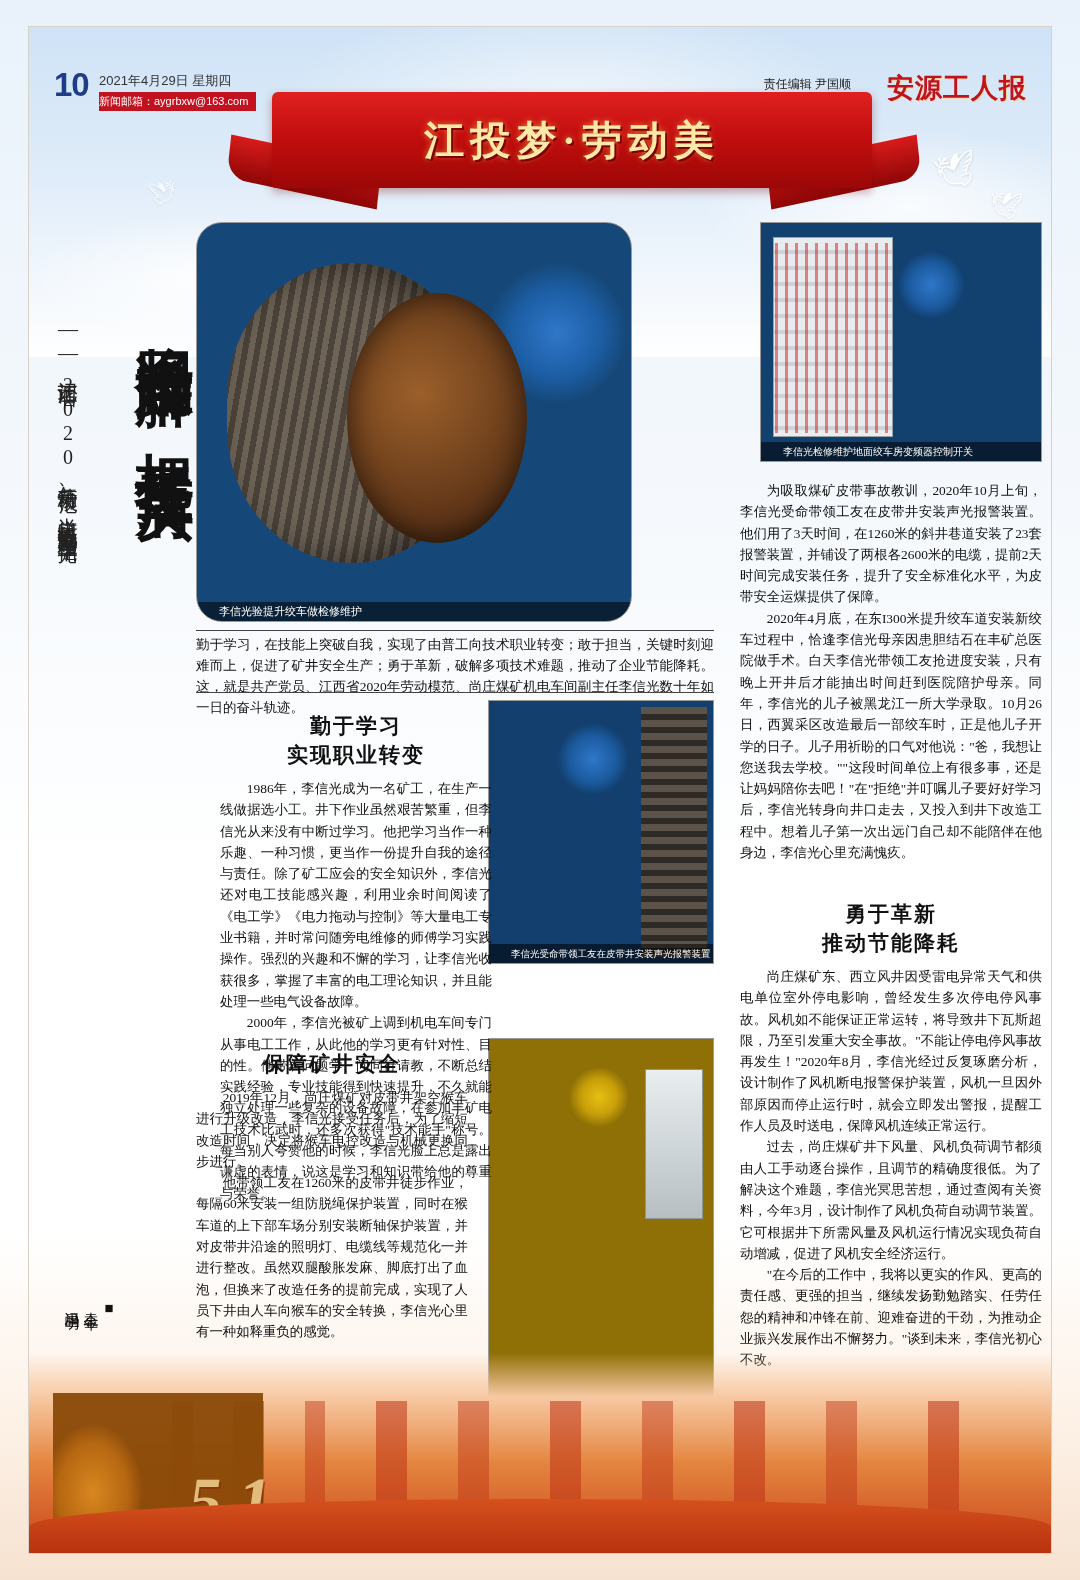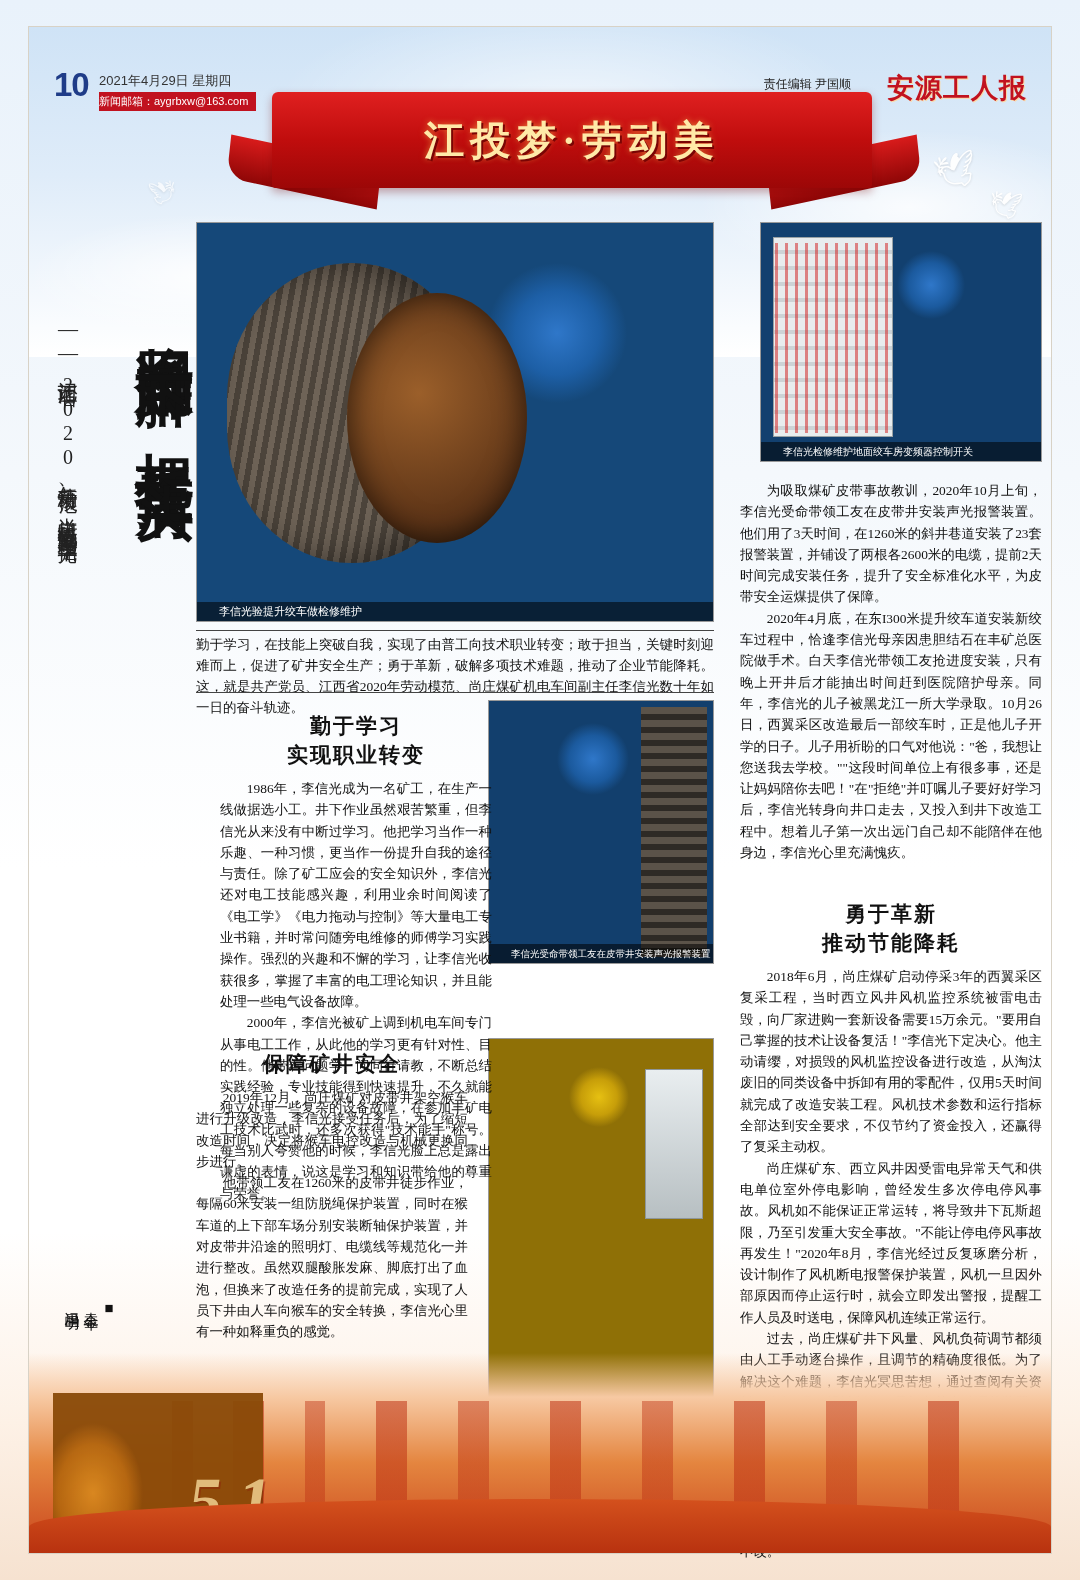--- a/index.html
+++ b/index.html
@@ -128,25 +128,26 @@
   .cap {
     position:absolute; left:0; bottom:0; width:100%;
     background:rgba(0,0,0,0.55); color:#fff;
     font-size:11px; line-height:17px; padding:1px 22px;
     font-family:Liberation Sans, sans-serif;
     white-space:nowrap; overflow:hidden;
   }
 
   
   .ph1 {
-    left:196px; top:222px; width:518px; height:400px;
+    left:196px; top:222px; width:436px; height:400px;
     background:
       radial-gradient(circle 70px at 360px 110px, #2f77c9 0%, #1d5fa6 60%, #154879 100%),
       radial-gradient(ellipse 120px 150px at 375px 300px, #f0921f 0%, #d9751a 60%, #a8500f 100%),
       linear-gradient(110deg,#5a5249 0%, #6c6156 20%, #8a7c6b 42%, #3c3730 60%, #2a2622 100%);
+    border-radius: 26px;
   }
   .ph1 .drum {
     position:absolute; left:30px; top:40px; width:250px; height:300px;
     border-radius:50% / 45%;
     background:repeating-linear-gradient(100deg,#6e6357 0 6px,#4c443b 6px 12px);
     box-shadow:inset -20px 0 40px rgba(0,0,0,.5);
   }
   .ph1 .drum2 {
     position:absolute; left:150px; top:70px; width:180px; height:250px;
     border-radius:50%;
@@ -337,21 +338,20 @@
   </div>
 
   <div class="col col-right">
     <p>为吸取煤矿皮带事故教训，2020年10月上旬，李信光受命带领工友在皮带井安装声光报警装置。他们用了3天时间，在1260米的斜井巷道安装了23套报警装置，并铺设了两根各2600米的电缆，提前2天时间完成安装任务，提升了安全标准化水平，为皮带安全运煤提供了保障。</p>
     <p>2020年4月底，在东I300米提升绞车道安装新绞车过程中，恰逢李信光母亲因患胆结石在丰矿总医院做手术。白天李信光带领工友抢进度安装，只有晚上开井后才能抽出时间赶到医院陪护母亲。同年，李信光的儿子被黑龙江一所大学录取。10月26日，西翼采区改造最后一部绞车时，正是他儿子开学的日子。儿子用祈盼的口气对他说："爸，我想让您送我去学校。""这段时间单位上有很多事，还是让妈妈陪你去吧！"在"拒绝"并叮嘱儿子要好好学习后，李信光转身向井口走去，又投入到井下改造工程中。想着儿子第一次出远门自己却不能陪伴在他身边，李信光心里充满愧疚。</p>
   </div>
 
   <div class="col col-right-2" style="top:888px;">
     <div class="sec-title">勇于革新</div>
     <div class="sec-title" style="margin-top:-8px;">推动节能降耗</div>
-    <p>2018年6月，尚庄煤矿启动停采3年的西翼采区复采工程，当时西立风井风机监控系统被雷电击毁，向厂家进购一套新设备需要15万余元。"要用自己掌握的技术让设备复活！"李信光下定决心。他主动请缨，对损毁的风机监控设备进行改造，从淘汰废旧的同类设备中拆卸有用的零配件，仅用5天时间就完成了改造安装工程。风机技术参数和运行指标全部达到安全要求，不仅节约了资金投入，还赢得了复采主动权。</p>
     <p>尚庄煤矿东、西立风井因受雷电异常天气和供电单位室外停电影响，曾经发生多次停电停风事故。风机如不能保证正常运转，将导致井下瓦斯超限，乃至引发重大安全事故。"不能让停电停风事故再发生！"2020年8月，李信光经过反复琢磨分析，设计制作了风机断电报警保护装置，风机一旦因外部原因而停止运行时，就会立即发出警报，提醒工作人员及时送电，保障风机连续正常运行。</p>
     <p>过去，尚庄煤矿井下风量、风机负荷调节都须由人工手动逐台操作，且调节的精确度很低。为了解决这个难题，李信光冥思苦想，通过查阅有关资料，今年3月，设计制作了风机负荷自动调节装置。它可根据井下所需风量及风机运行情况实现负荷自动增减，促进了风机安全经济运行。</p>
     <p>"在今后的工作中，我将以更实的作风、更高的责任感、更强的担当，继续发扬勤勉踏实、任劳任怨的精神和冲锋在前、迎难奋进的干劲，为推动企业振兴发展作出不懈努力。"谈到未来，李信光初心不改。</p>
   </div>
 
   <div class="bottom-band">
     <div class="skyline"></div>
     <div class="statue"></div>
     <div class="five-one">5.1</div>
     <div class="wave"></div>

